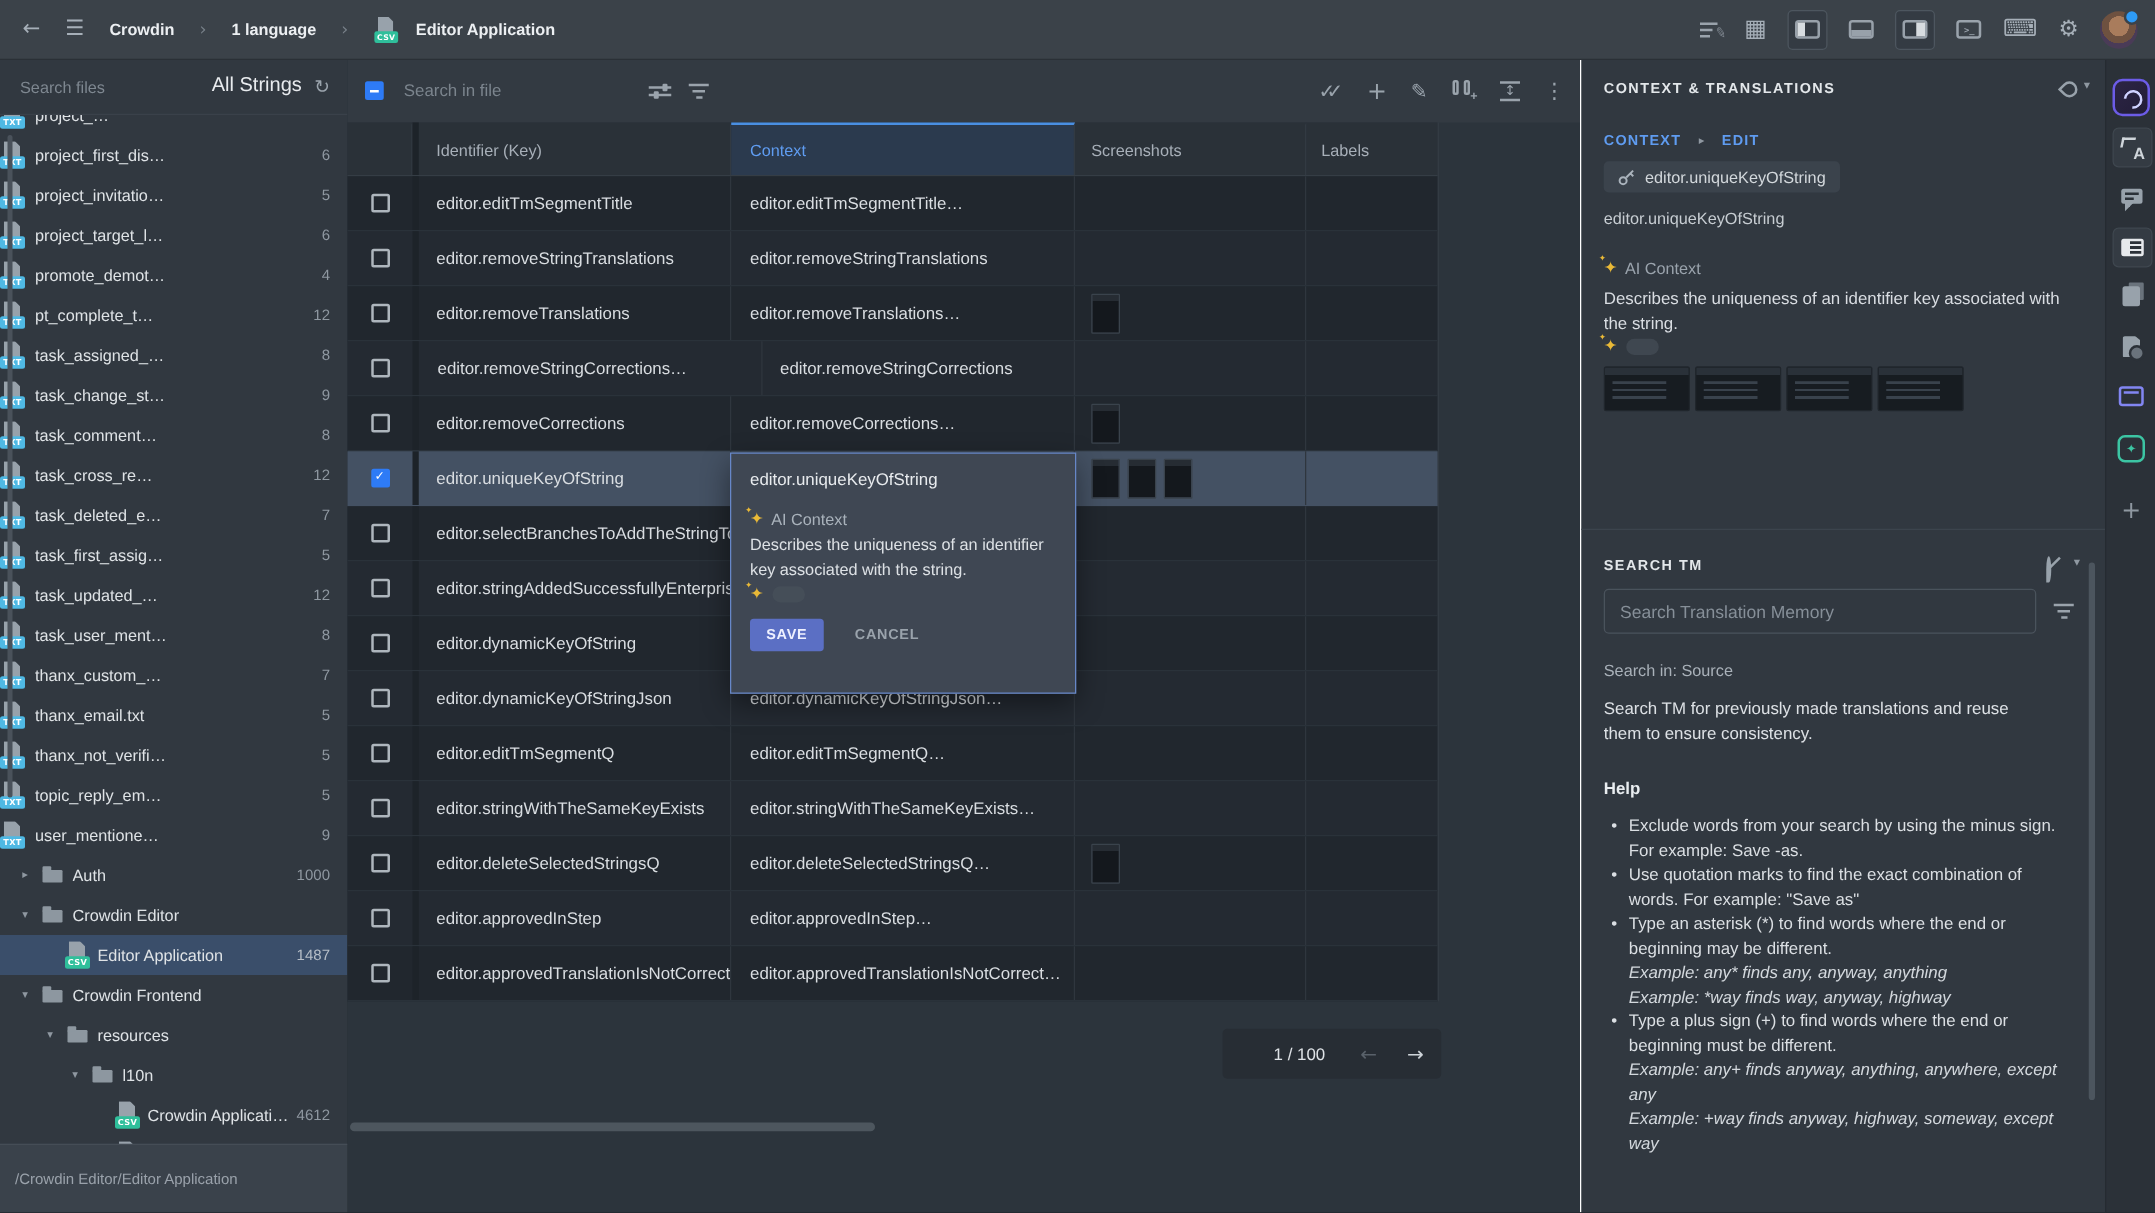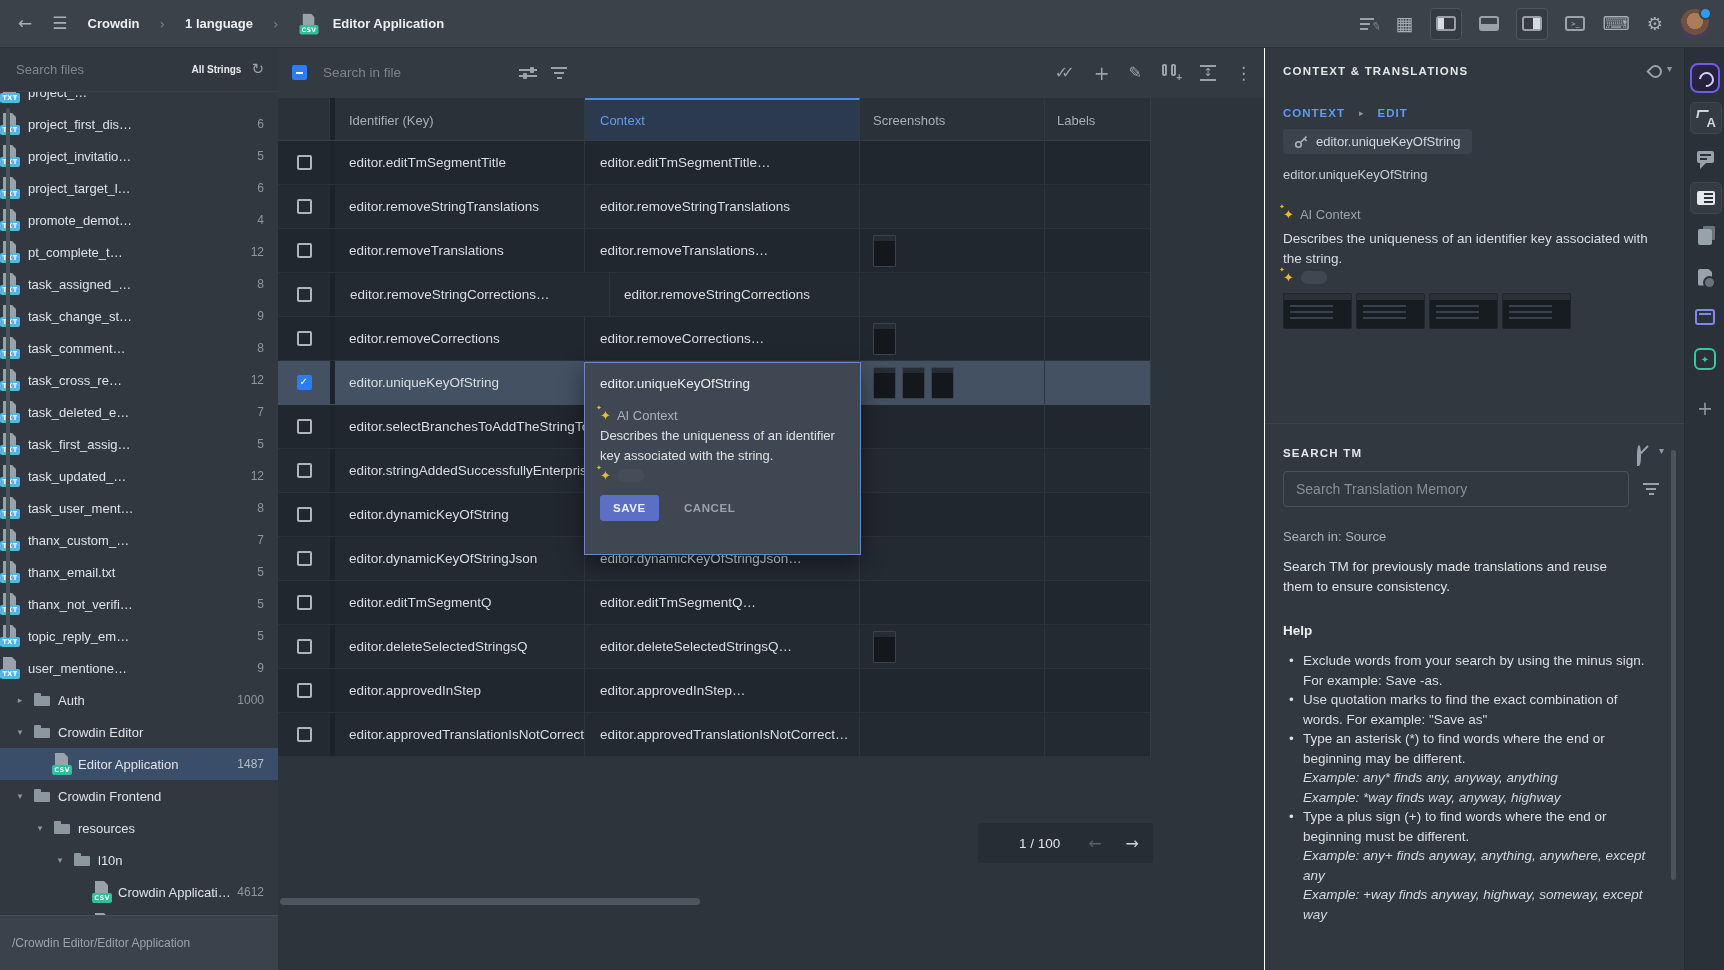--- a/index.html
+++ b/index.html
@@ -84,21 +84,21 @@
         height:4px;background:#8d97a0;border-radius:1px 1px 0 0;}
 
   
   .sidebar{position:absolute;left:0;top:47px;width:278px;bottom:0;background:#313840;
            border-right:1px solid #262c32;display:flex;flex-direction:column;}
   .sb-head{height:44px;flex:none;display:flex;align-items:center;padding:0 14px;gap:10px;
            border-bottom:1px solid #3a414a;}
   .sb-search{flex:1;background:transparent;border:none;outline:none;color:#dfe3e7;font-size:13px;
            font-family:"Liberation Sans",sans-serif;min-width:0;}
   .sb-search::placeholder{color:#7e8790;}
-  .sb-scope{font-size:10px;font-weight:bold;color:#e8ebee;white-space:nowrap;cursor:pointer;}
+  .sb-scope{font-size:16px;font-weight:normal;color:#e8ebee;white-space:nowrap;cursor:pointer;}
   .sb-refresh{color:#9aa3ac;font-size:15px;cursor:pointer;}
   .sb-list{flex:1;overflow:hidden;position:relative;}
   .sb-inner{margin-top:-16px;}
   .f-row{height:32px;display:flex;align-items:center;gap:8px;padding-right:14px;cursor:pointer;}
   .f-name{flex:1;font-size:13px;color:#dfe3e6;white-space:nowrap;overflow:hidden;text-overflow:ellipsis;}
   .f-count{font-size:12px;color:#8f98a1;}
   .t-row{height:32px;display:flex;align-items:center;gap:6px;padding-right:14px;cursor:pointer;}
   .t-row.selected{background:#3a4e6a;}
   .t-row.selected .f-count{color:#b6bec7;}
   .t-arrow{width:12px;flex:none;text-align:center;color:#8f98a1;font-size:9px;
@@ -618,20 +618,30 @@
             <div class="cell w-check" style="border-right:none">
               <span class="cb"></span>
             </div>
             <div class="w-gap"></div>
             <div class="cell w-key">editor.editTmSegmentQ</div>
             <div class="cell w-ctx">editor.editTmSegmentQ…</div>
             <div class="cell w-shot"></div>
             <div class="cell w-lab"></div>
           </div>
 
+          <div class="row">
+            <div class="cell w-check" style="border-right:none">
+              <span class="cb"></span>
+            </div>
+            <div class="w-gap"></div>
+            <div class="cell w-key">editor.stringWithTheSameKeyExists</div>
+            <div class="cell w-ctx">editor.stringWithTheSameKeyExists…</div>
+            <div class="cell w-shot"></div>
+            <div class="cell w-lab"></div>
+          </div>
 
           <div class="row">
             <div class="cell w-check" style="border-right:none">
               <span class="cb"></span>
             </div>
             <div class="w-gap"></div>
             <div class="cell w-key">editor.deleteSelectedStringsQ</div>
             <div class="cell w-ctx">editor.deleteSelectedStringsQ…</div>
             <div class="cell w-shot">
               <span class="mini-thumb"></span>

